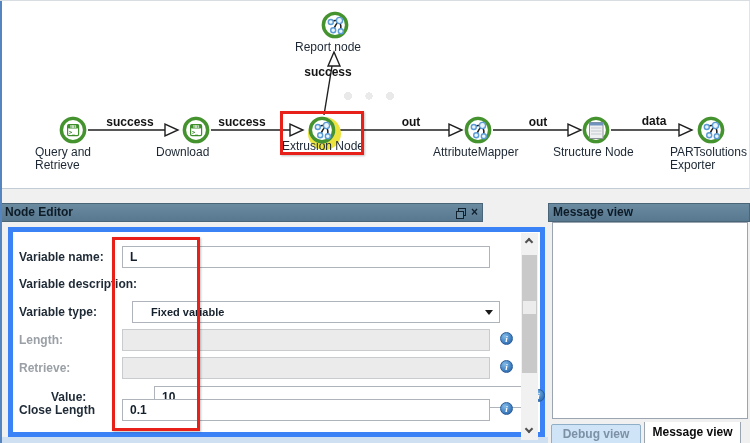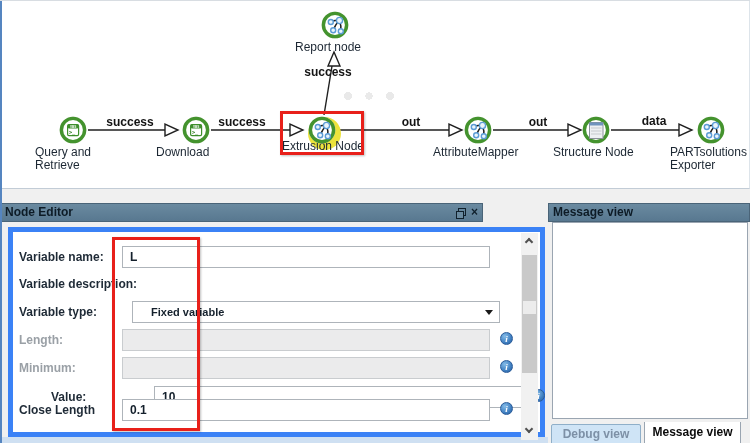--- a/index.html
+++ b/index.html
@@ -259,21 +259,21 @@
       </div>
     </div>
 
     <div class="form-row" style="top:97px;">
       <span class="f-label dis">Length:</span>
       <input class="f-input dis" type="text" disabled="" value="" style="">
       <span class="info-ic" style="top:3px;">i</span>
     </div>
 
     <div class="form-row" style="top:125px;">
-      <span class="f-label dis">Minimum:</span>
+      <span class="f-label dis">Retrieve:</span>
       <input class="f-input dis" type="text" disabled="" value="" style="">
       <span class="info-ic" style="top:3px;">i</span>
     </div>
 
     <div class="form-row" style="top:154px;margin-left:32px;">
       <span class="f-label">Value:</span>
       <input class="f-input" type="text" value="10" style="">
       <span class="info-ic" style="top:3px;">i</span>
     </div>
 

